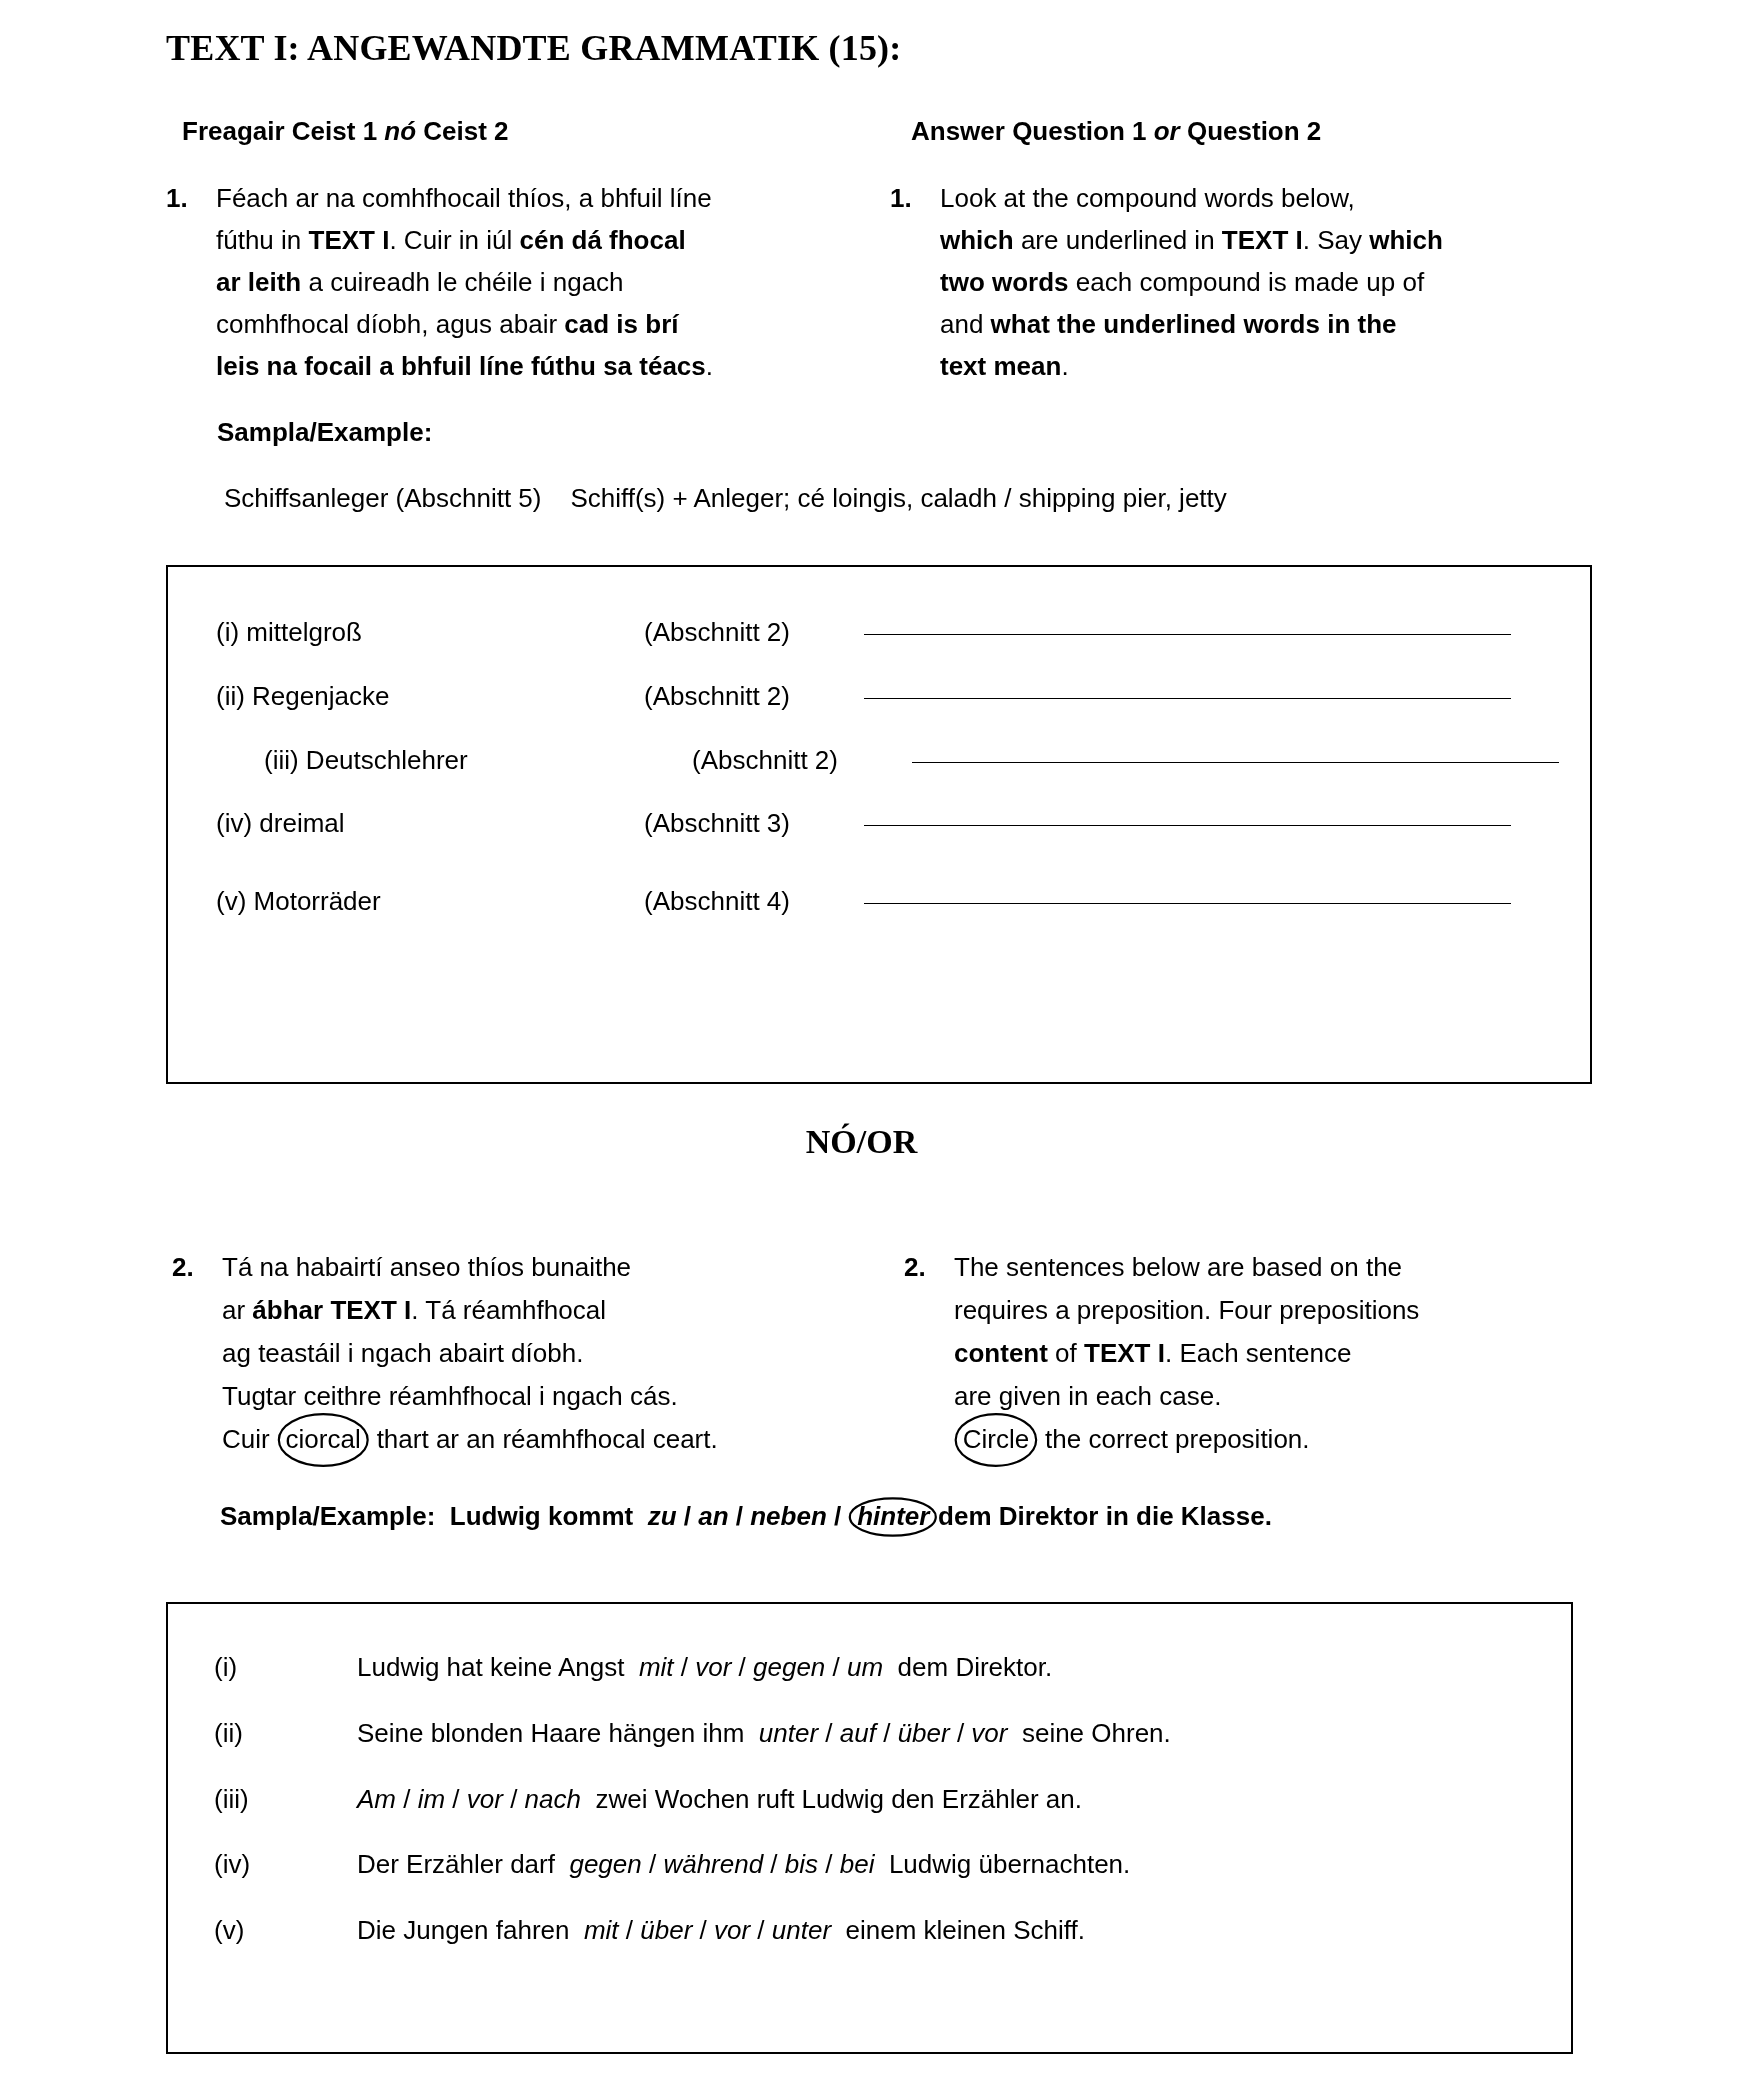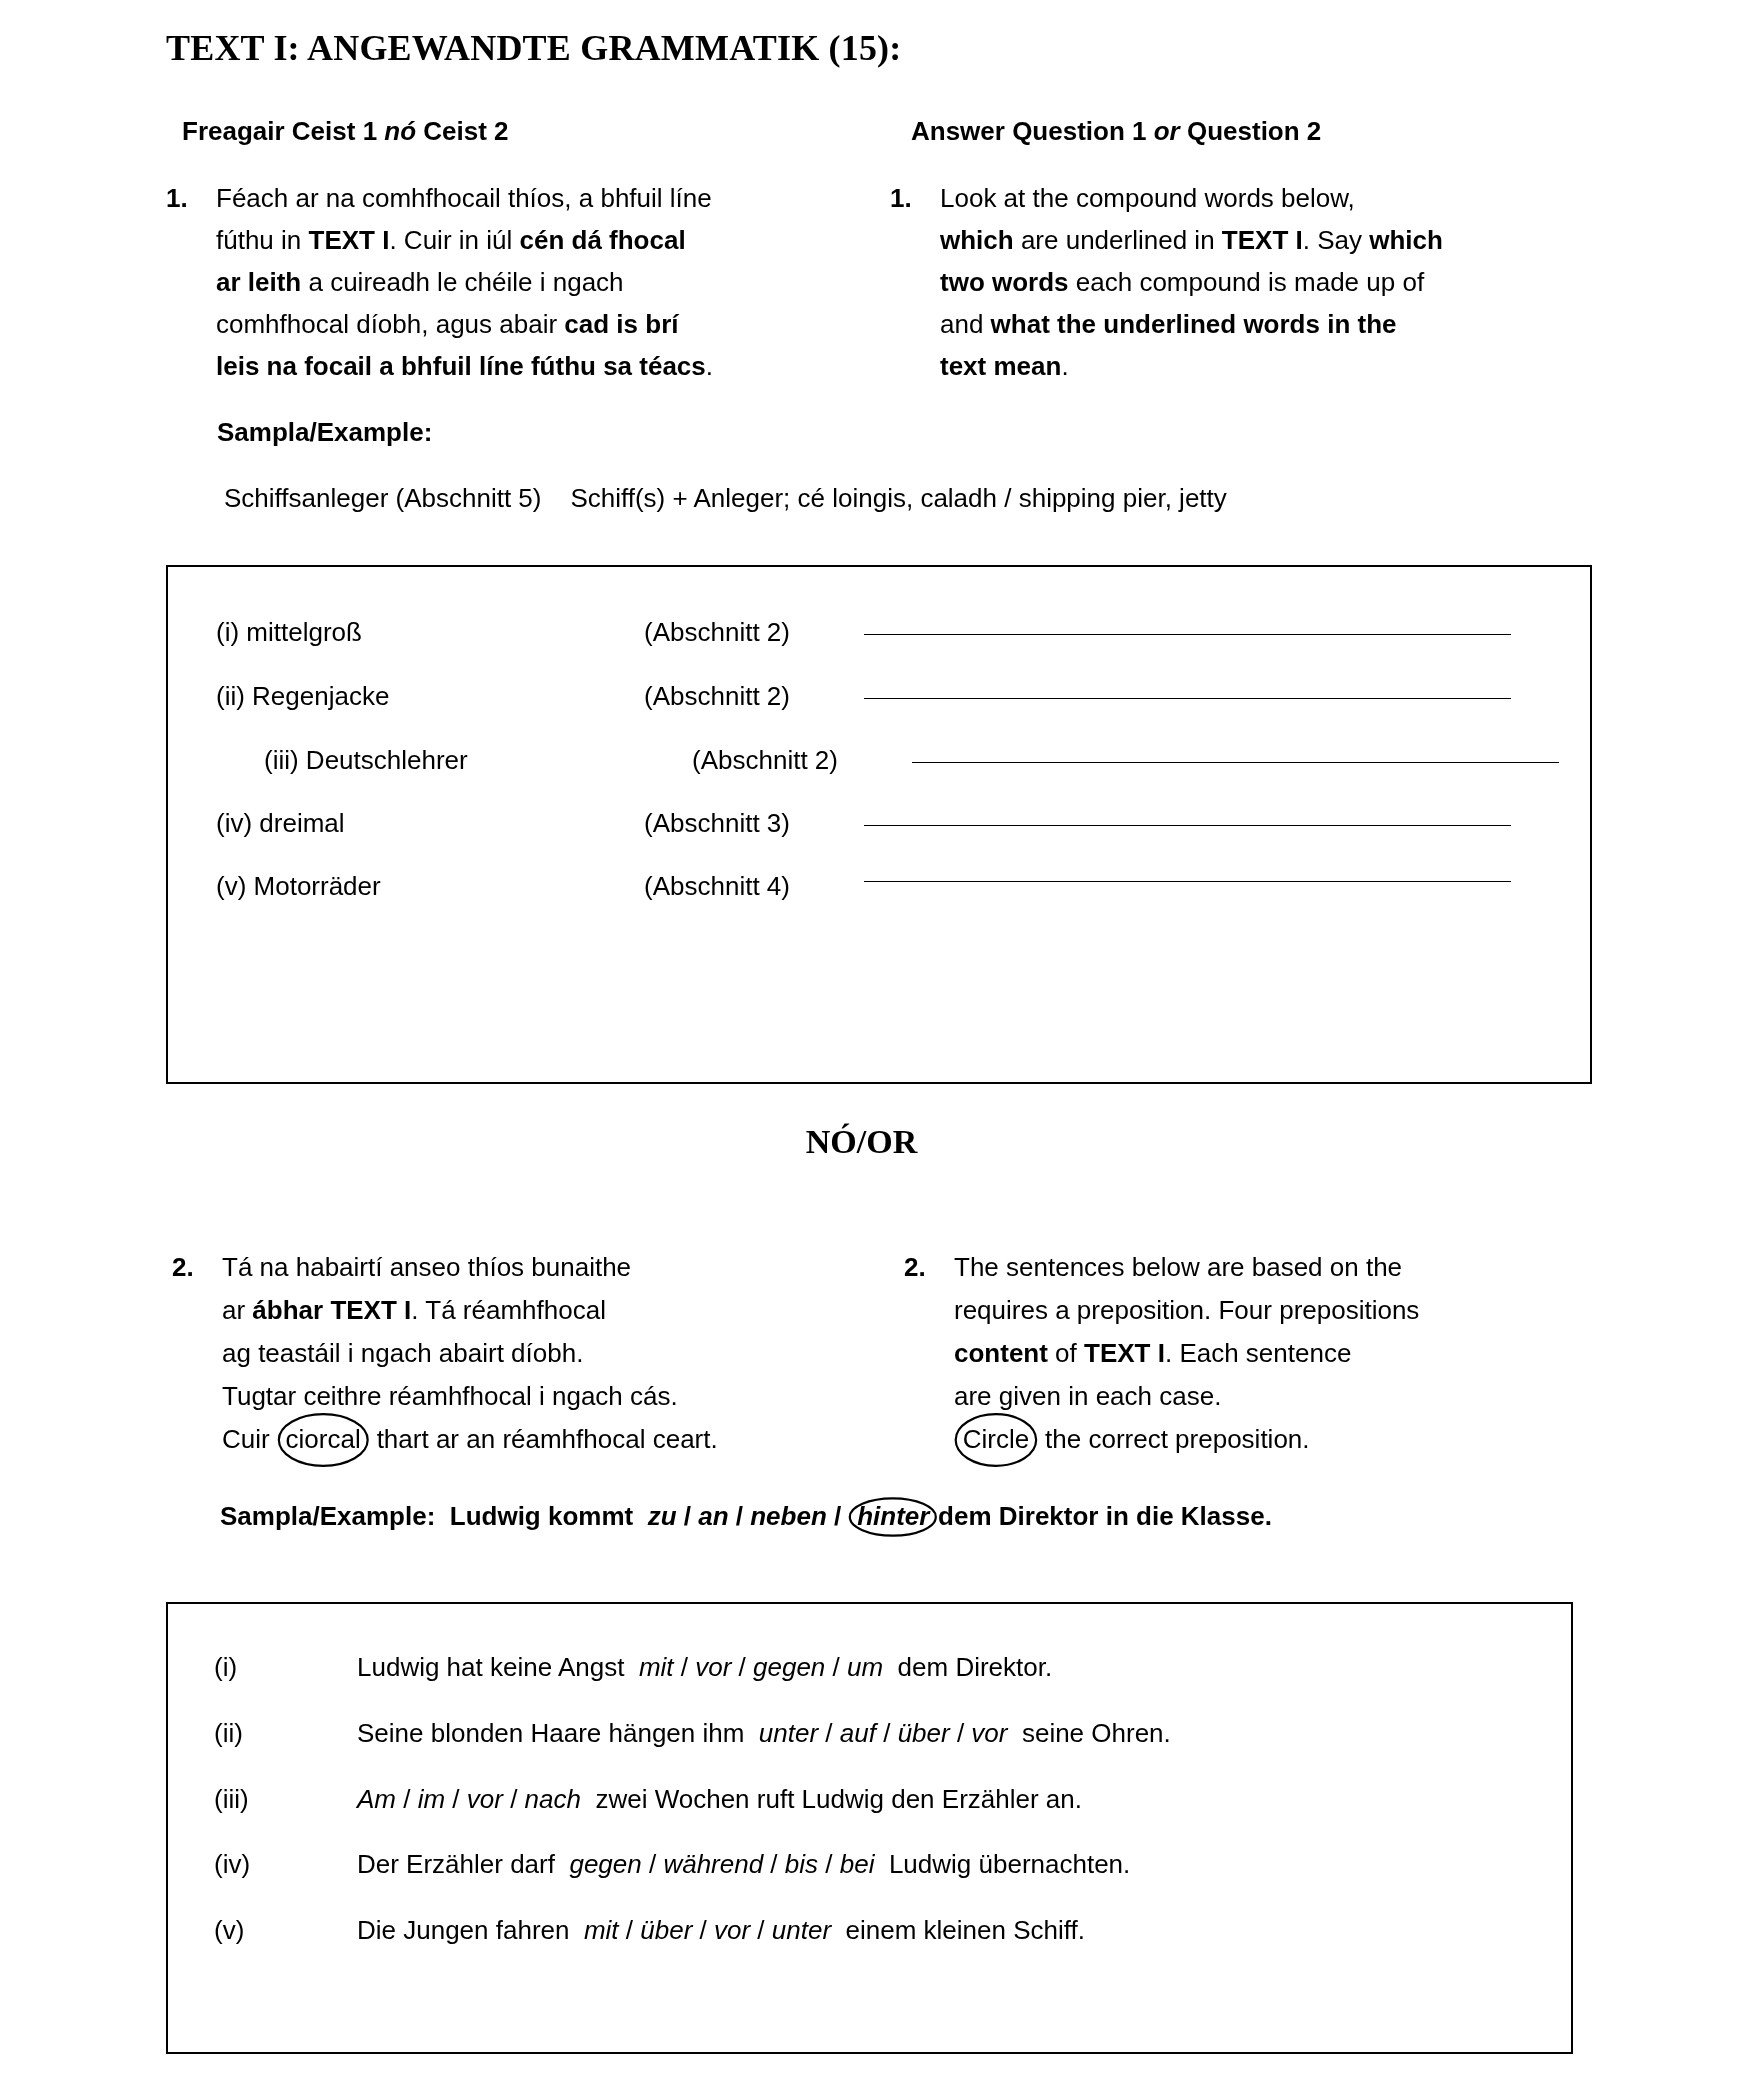--- a/index.html
+++ b/index.html
@@ -237,21 +237,21 @@
         <div class="crow" style="left: 48px; top: 178px; margin-left: 48px;">
           <span class="c-label">(iii) Deutschlehrer</span>
           <span class="c-abs">(Abschnitt 2)</span>
           <span class="c-rule"></span>
         </div>
         <div class="crow" style="left: 48px; top: 241px;">
           <span class="c-label">(iv) dreimal</span>
           <span class="c-abs">(Abschnitt 3)</span>
           <span class="c-rule"></span>
         </div>
-        <div class="crow" style="left: 48px; top: 304px; align-items: center;">
+        <div class="crow" style="left: 48px; top: 319px;">
           <span class="c-label">(v) Motorräder</span>
           <span class="c-abs">(Abschnitt 4)</span>
           <span class="c-rule"></span>
         </div>
       </div>
   </div>
 
   <div class="no-or">NÓ/OR</div>
 
   <div class="qblock q2-left">

